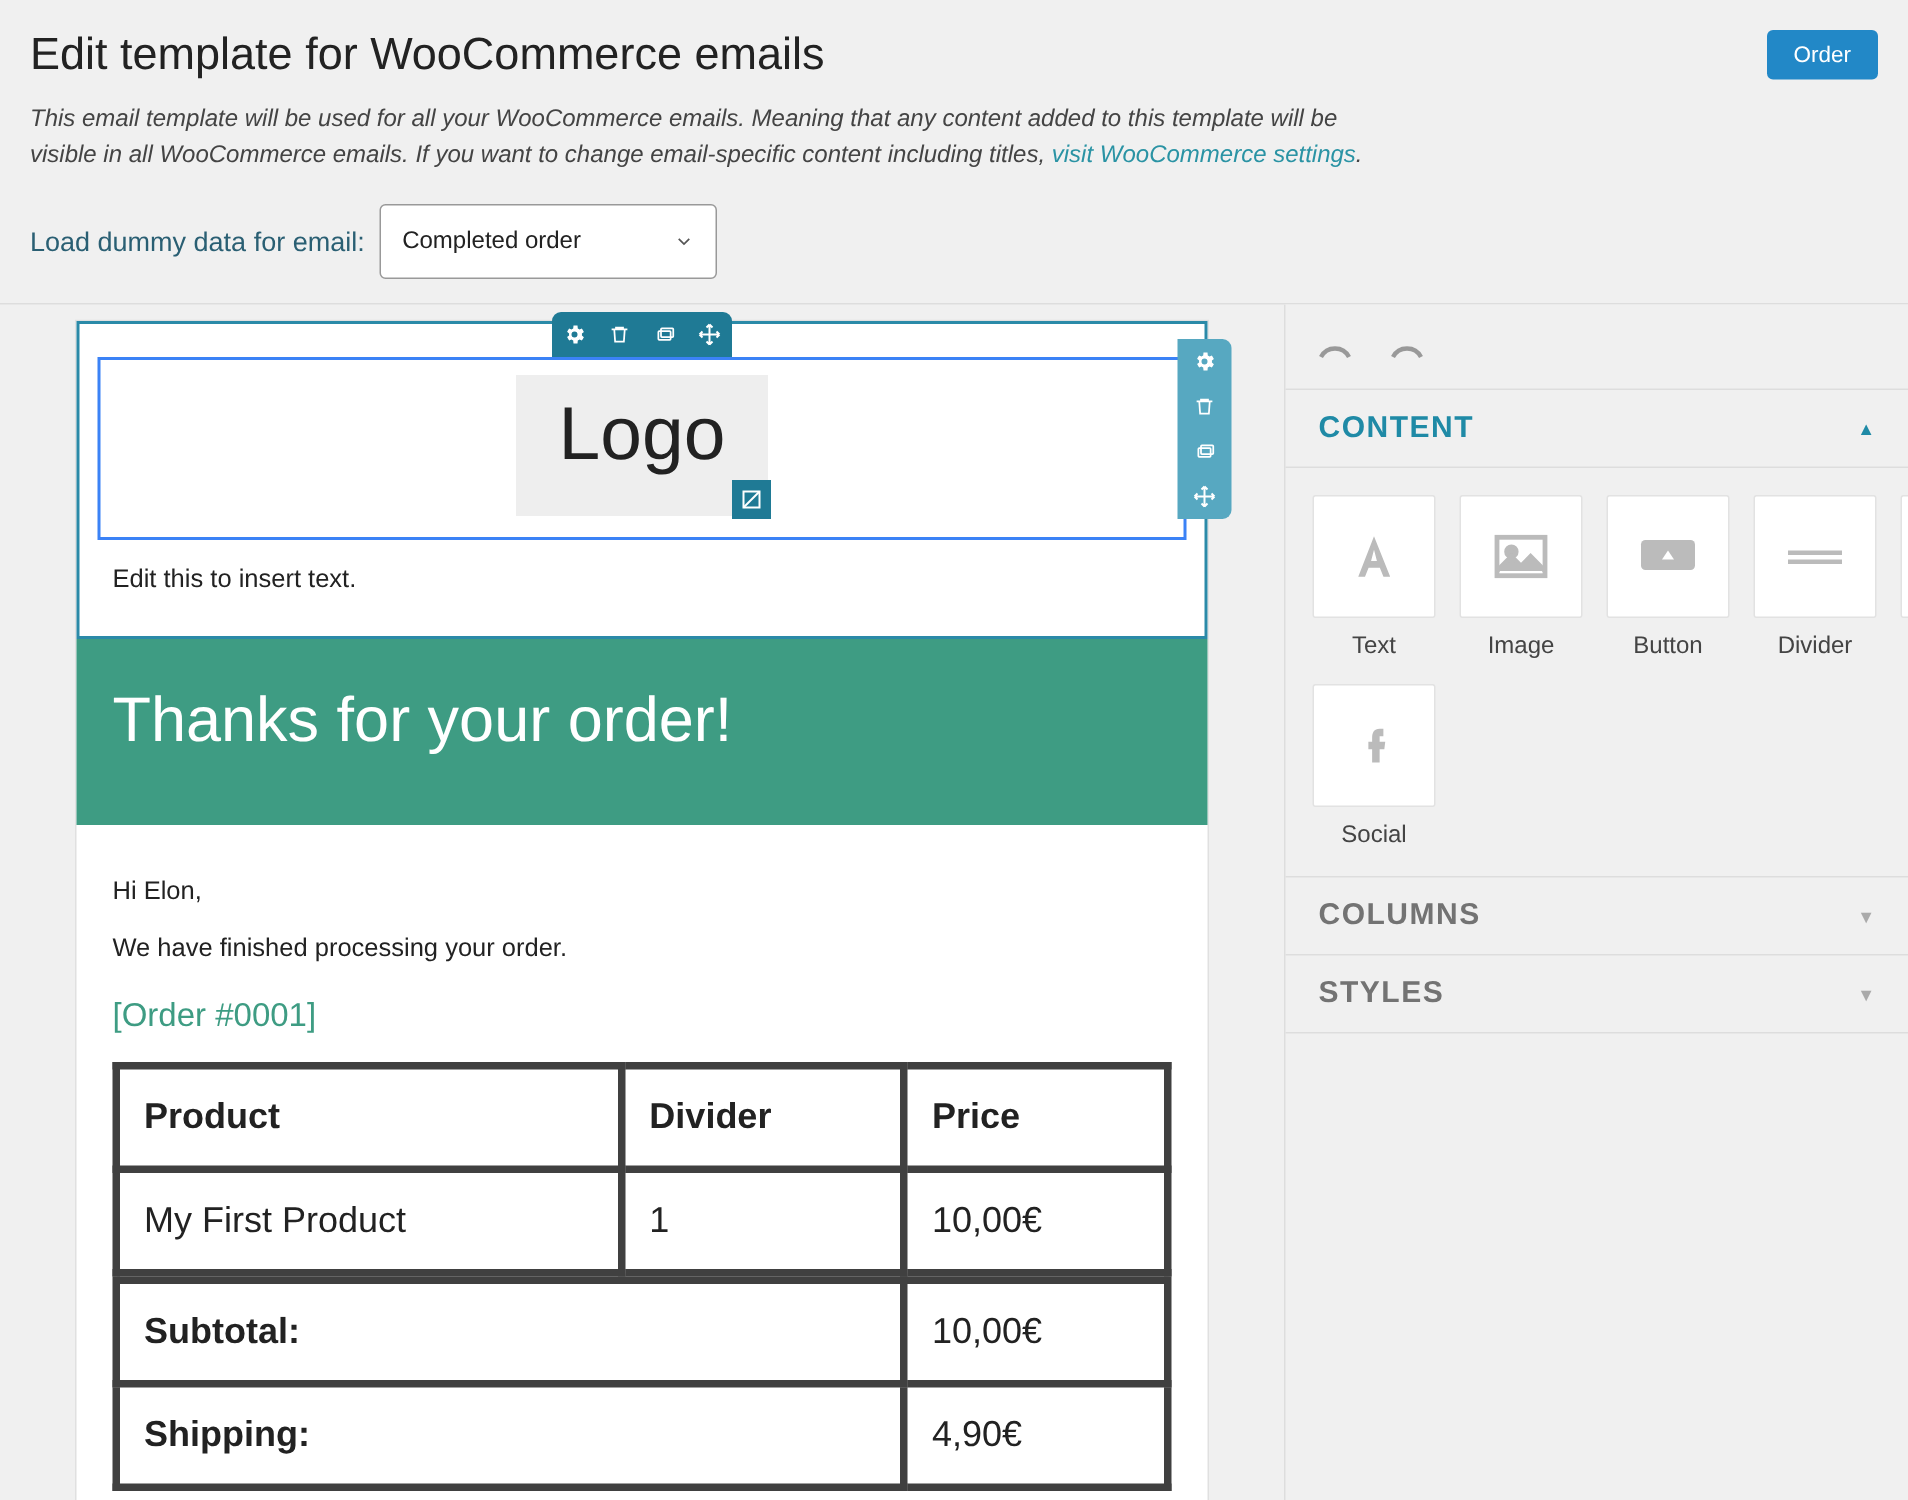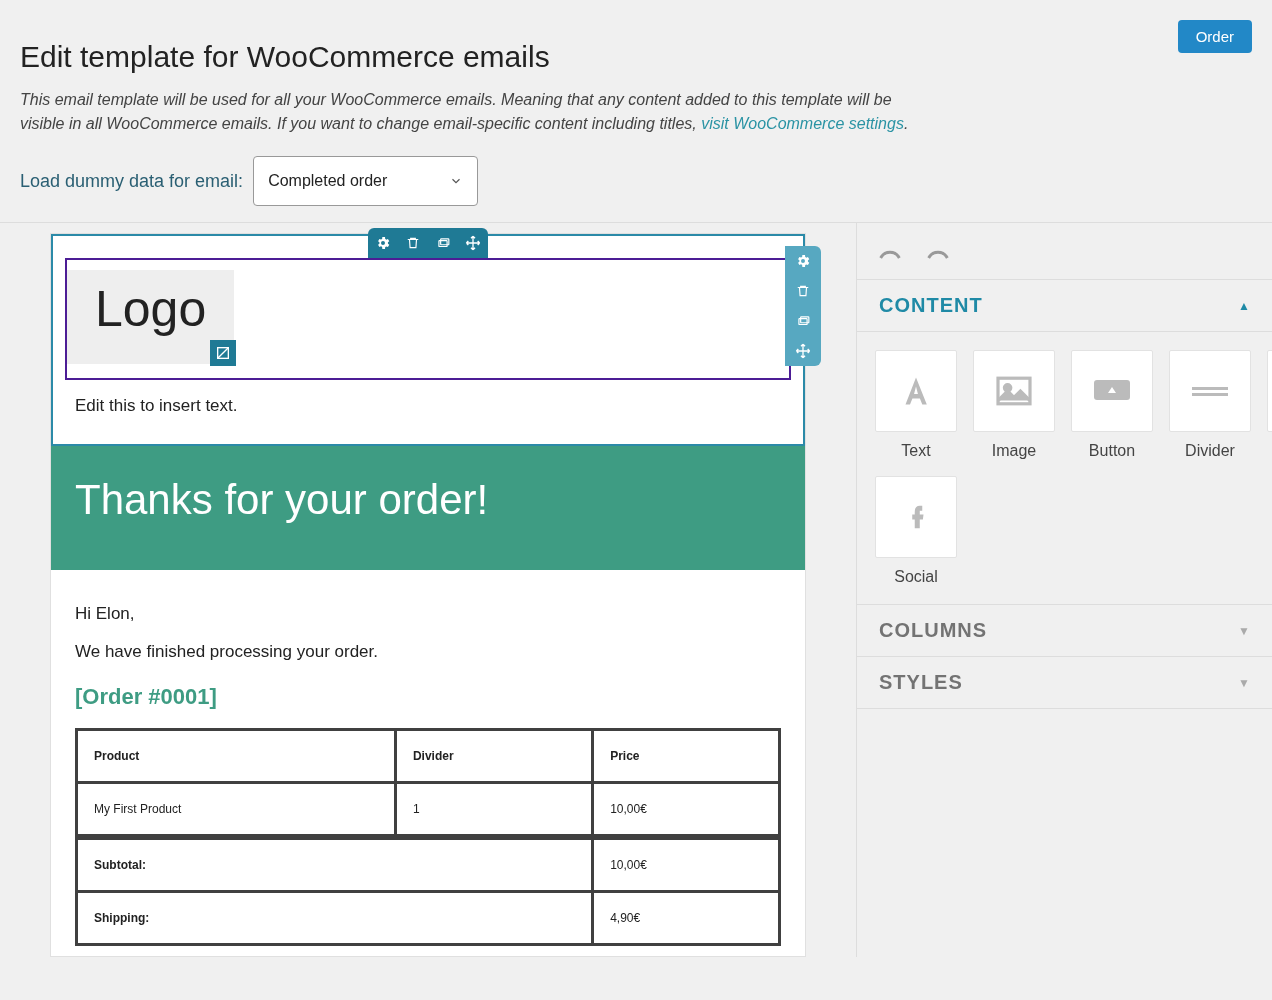--- a/index.html
+++ b/index.html
@@ -1,54 +1,54 @@
 <!DOCTYPE html>
 <html><head>
 <meta charset="utf-8">
 <style>
 * { box-sizing: border-box; margin: 0; padding: 0; }
 body { font-family: -apple-system, BlinkMacSystemFont, "Segoe UI", Helvetica, Arial, sans-serif; background: #f0f0f0; color: #222; }
 
 .header-area { padding: 20px 20px 16px 20px; background: #f0f0f0; }
 .header-top { display: flex; justify-content: space-between; align-items: flex-start; }
-.page-title { font-size: 30px; font-weight: 500; color: #222; margin-top: 20px; }
+.page-title { font-size: 30px; font-weight: 500; color: #222; }
 .save-btn { background: #2288c7; color: #fff; border: none; border-radius: 4px; padding: 8px 18px; font-size: 15px; cursor: pointer; }
 .description { margin-top: 14px; font-style: italic; color: #444; font-size: 16px; line-height: 1.5; max-width: 920px; }
 .description a { color: #2a93a4; text-decoration: none; font-style: italic; }
 .load-row { margin-top: 20px; display: flex; align-items: center; gap: 10px; }
 .load-label { color: #2a5f73; font-size: 18px; }
 .select-box { display: inline-flex; align-items: center; justify-content: space-between; border: 1px solid #999; border-radius: 4px; background: #fff; padding: 0 14px; height: 50px; min-width: 225px; font-size: 16px; color: #222; cursor: pointer; }
 .select-box .chev { color: #555; }
 
 .workspace { display: flex; border-top: 1px solid #ddd; background: #f0f0f0; }
 .canvas-col { flex: 1; padding: 10px 50px 0 50px; position: relative; }
 .side-col { width: 416px; background: #f0f0f0; border-left: 1px solid #ddd; }
 
 .email-card { background: #fff; position: relative; border: 1px solid #e0e0e0; }
 
 .block-selected { border: 2px solid #2b8aa8; position: relative; }
 .block-toolbar-top { position: absolute; top: -8px; left: 50%; transform: translateX(-50%); background: #1f7a95; border-radius: 6px 6px 0 0; display: flex; gap: 0; padding: 0; z-index: 5; }
 .block-toolbar-top .tbtn { width: 30px; height: 30px; display: flex; align-items: center; justify-content: center; color: #fff; cursor: pointer; }
 .block-toolbar-side { position: absolute; right: -18px; top: 10px; background: #57a8c1; border-radius: 0 6px 6px 0; display: flex; flex-direction: column; z-index: 4; }
 .block-toolbar-side .tbtn { width: 36px; height: 30px; display: flex; align-items: center; justify-content: center; color: #fff; cursor: pointer; }
 
-.logo-block { margin: 22px 12px 0 12px; border: 2px solid #4c1d95; background: #fff; padding: 10px 0 14px; display: flex; position: relative; }
+.logo-block { margin: 22px 12px 0 12px; border: 2px solid #3b82f6; background: #fff; padding: 10px 0 14px; display: flex; justify-content: center; position: relative; }
 .logo-inner { background: #eee; padding: 10px 28px 26px; position: relative; }
 .logo-text { font-size: 50px; font-weight: 400; color: #222; }
 .logo-edit-handle { position: absolute; bottom: -2px; right: -2px; width: 26px; height: 26px; background: #1f7a95; display: flex; align-items: center; justify-content: center; color: #fff; }
 .placeholder-line { padding: 16px 22px; color: #222; font-size: 17px; }
 
 .banner { background: #3e9c83; color: #fff; padding: 30px 24px 46px; font-size: 42px; font-weight: 400; }
 .body-block { padding: 34px 24px 10px; }
 .greeting { font-size: 17px; margin-bottom: 18px; }
 .body-text { font-size: 17px; margin-bottom: 22px; }
-.order-heading { color: #3e9c83; font-weight: 700; font-size: 22px; margin-bottom: 18px; }
+.order-heading { color: #3e9c83; font-weight: 400; font-size: 22px; margin-bottom: 18px; }
 
 .order-table { width: 100%; border-collapse: collapse; }
-.order-table th, .order-table td { border: 3px solid #404040; padding: 18px 16px; text-align: left; font-size: 12px; }
+.order-table th, .order-table td { border: 5px solid #404040; padding: 18px 16px; text-align: left; font-size: 24px; }
 .order-table th { font-weight: 700; color: #222; }
 .order-table .lbl { font-weight: 700; }
 .sep-row td { height: 2px; padding: 0; background: #d0d0d0; border-left: 1px solid #d5d5d5; border-right: 1px solid #d5d5d5; }
 
 .sd-history { padding: 16px 18px; border-bottom: 1px solid #ddd; display: flex; gap: 18px; }
 .hist-btn { width: 30px; height: 24px; display: flex; align-items: center; justify-content: center; color: #999; cursor: pointer; }
 .panel-head { display: flex; align-items: center; justify-content: space-between; padding: 14px 22px; border-bottom: 1px solid #ddd; cursor: pointer; }
 .panel-head.active .ptxt { color: #1f8aa6; font-weight: 600; letter-spacing: 1px; font-size: 20px; }
 .panel-head .ptxt { color: #737373; font-weight: 600; letter-spacing: 1px; font-size: 20px; }
 .panel-head .arrow { color: #1f8aa6; font-size: 12px; }

